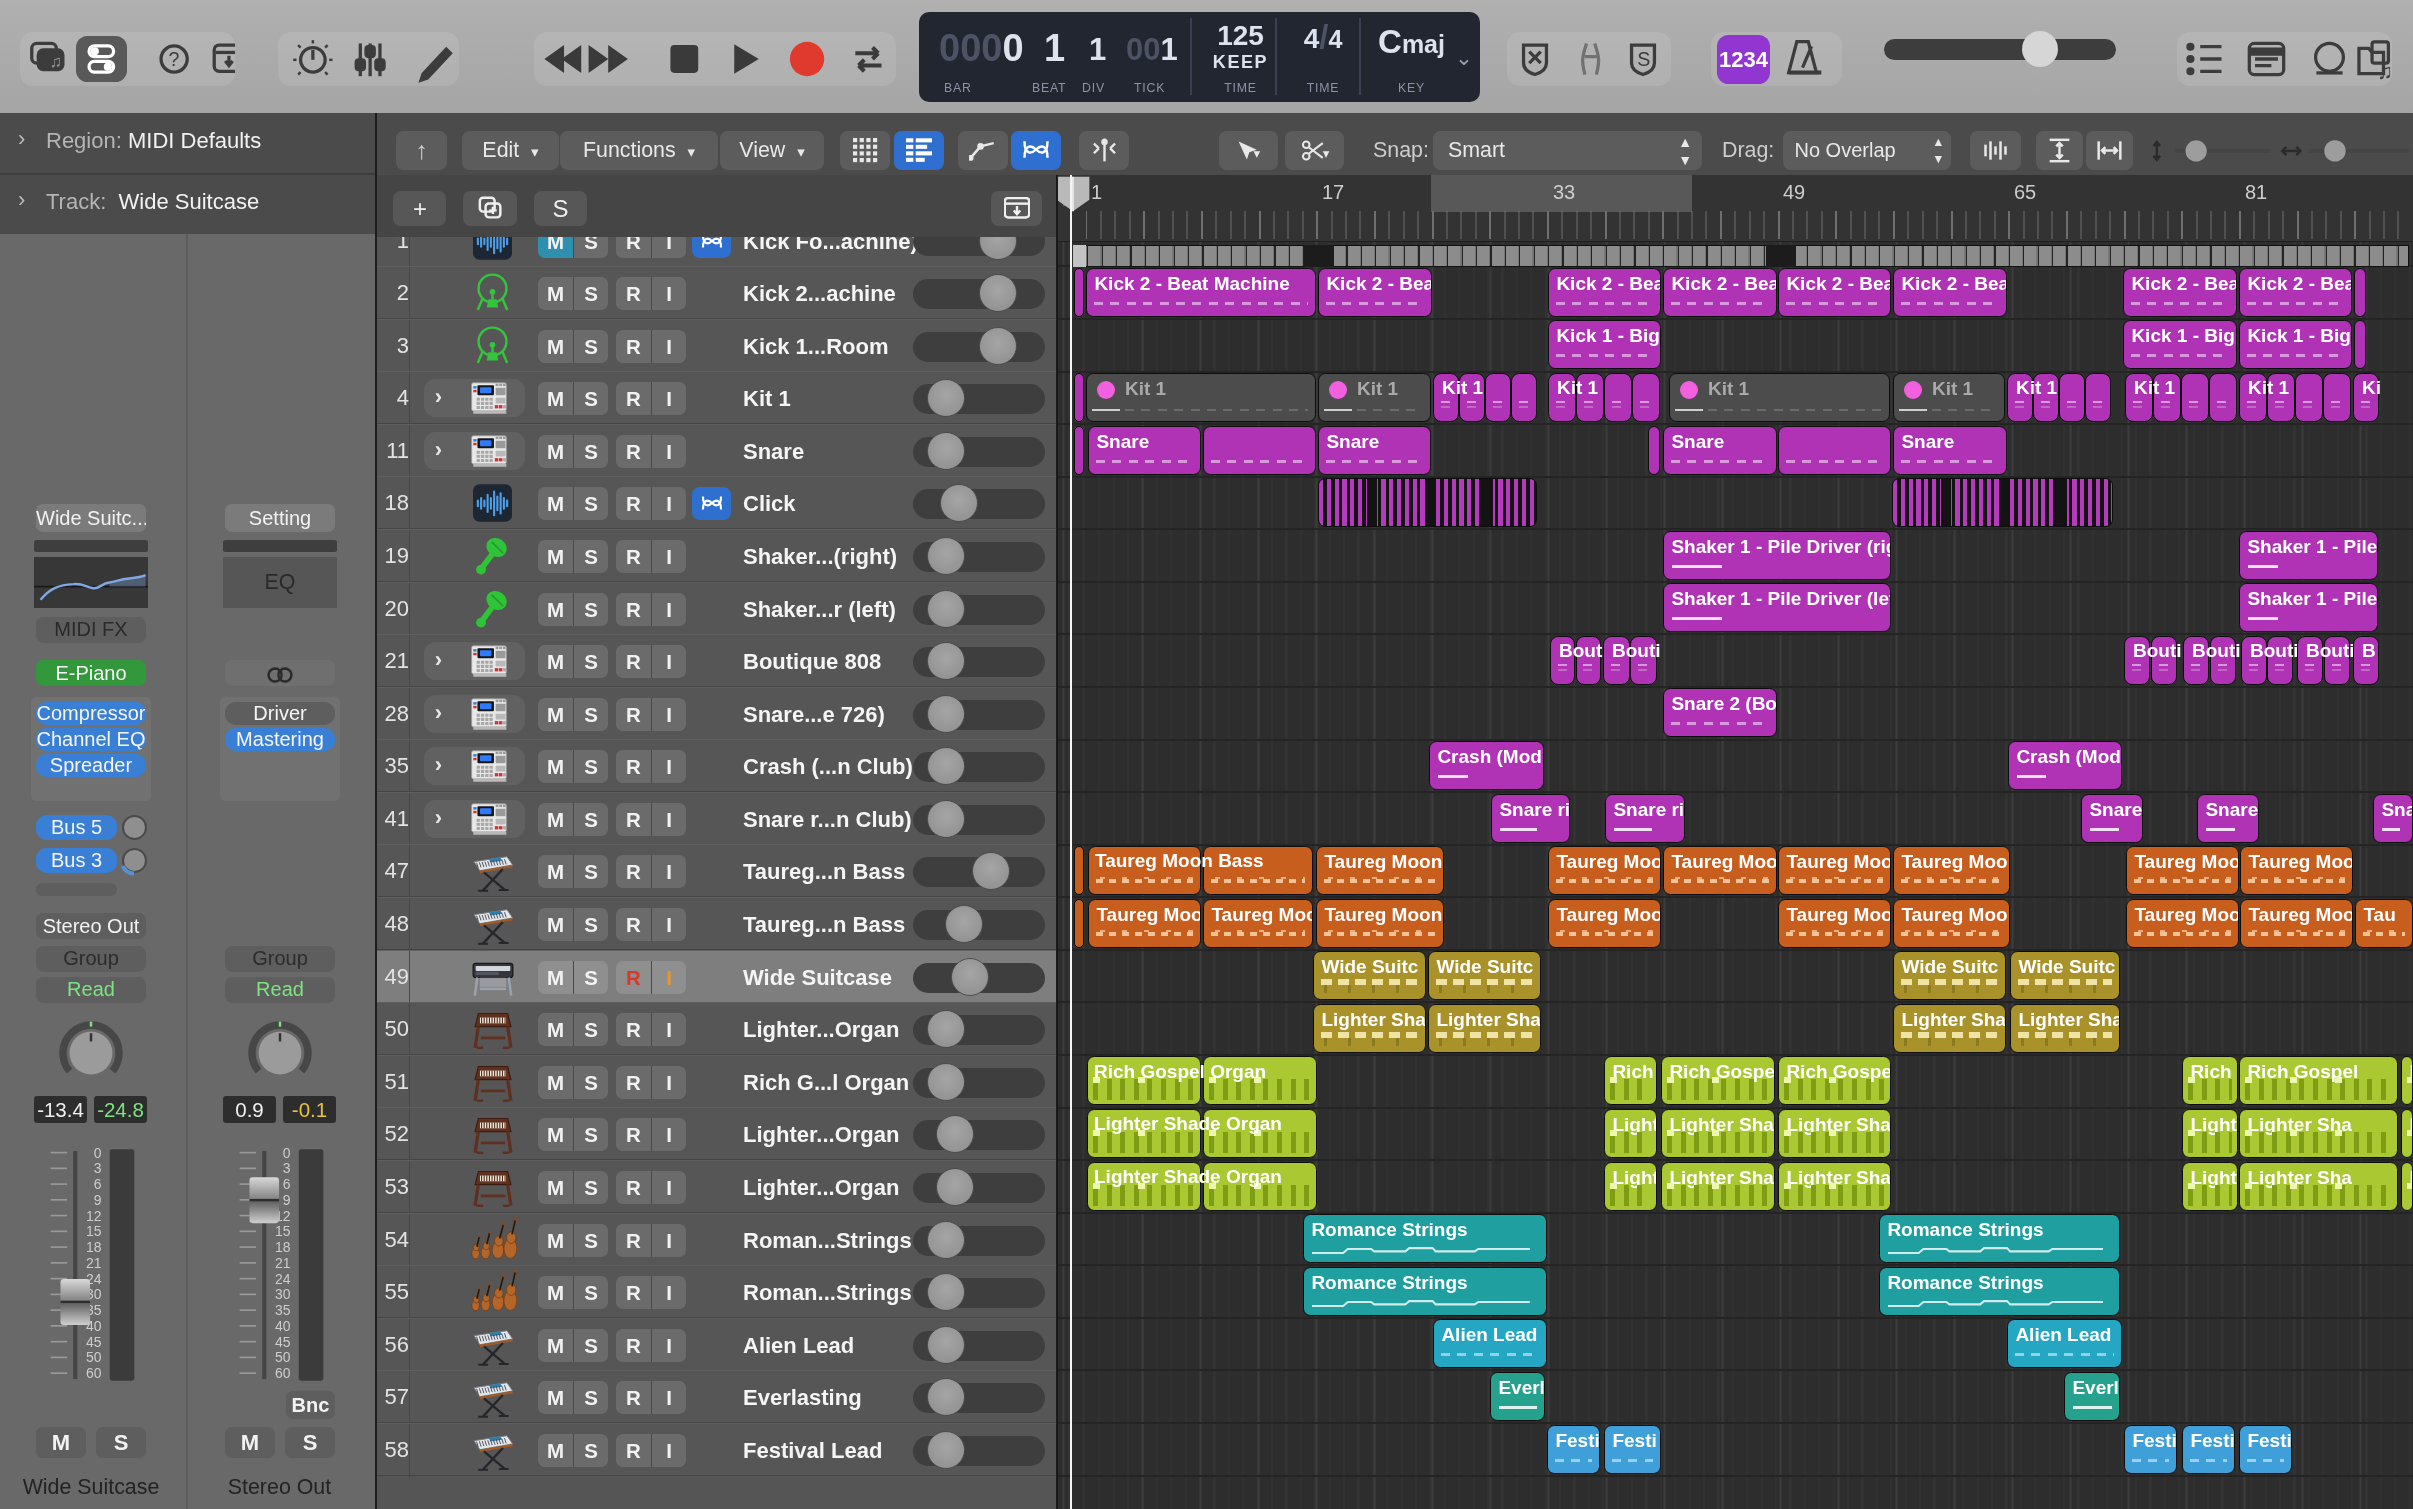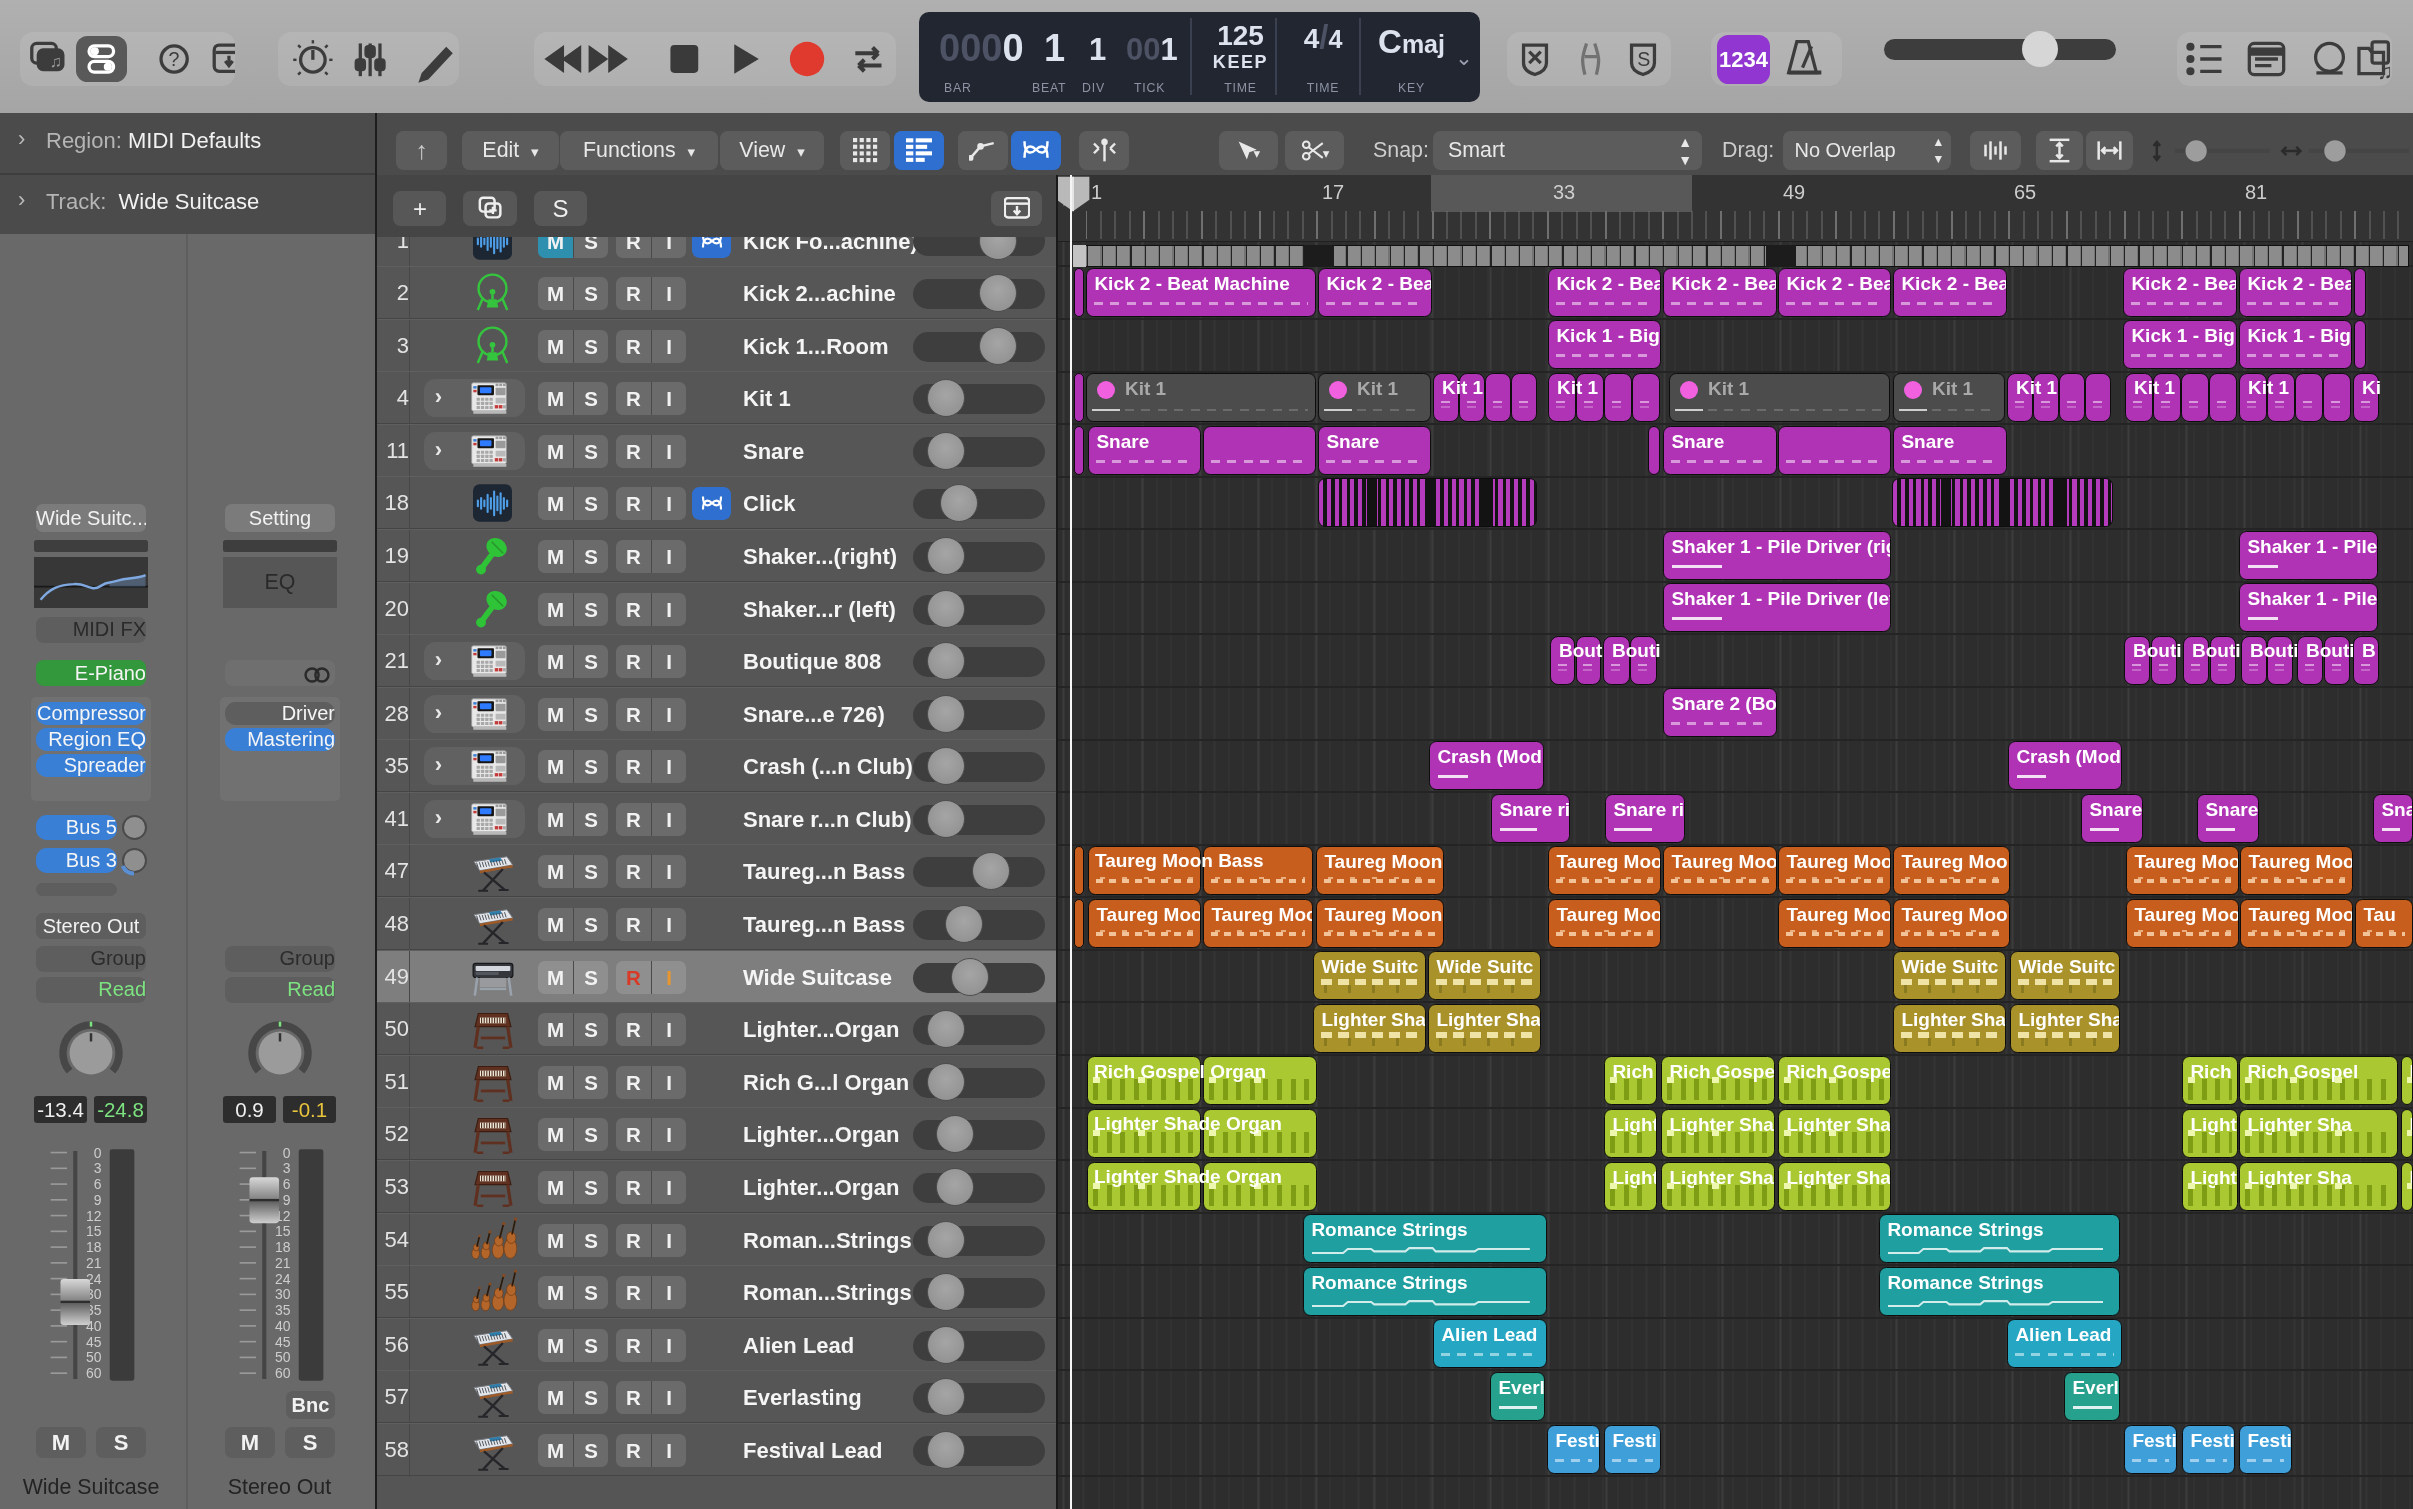--- a/index.html
+++ b/index.html
@@ -10,21 +10,21 @@
  border-radius:13px;}
 .tsel{position:absolute;background:#595959;border-radius:11.5px;}
 #lcd{position:absolute;left:919px;top:11.5px;width:561px;height:90px;
  background:#222630;border-radius:10px;color:#dde3ee;}
 .lcddim{color:#4d5364}
 .lcdlab{position:absolute;font-size:12.3px;letter-spacing:0.8px;color:#8d93a5;top:69px}
 .lcdsep{position:absolute;top:6.6px;bottom:6.6px;width:1.6px;background:#3a4050}
 #insphead{position:absolute;left:0;top:113px;width:376px;height:122px;background:#4b4b4b}
 #inspbody{position:absolute;left:0;top:234px;width:376px;height:1276px;background:#696969}
 .chipT{font-size:20px;color:#f2f2f2;text-align:center;border-radius:6.6px;position:absolute;white-space:nowrap;overflow:hidden}
-.btn{position:absolute;border-radius:7.4px;text-align:right;color:#f5f5f5;font-size:20px;white-space:nowrap;overflow:hidden}
+.btn{position:absolute;border-radius:7.4px;text-align:center;color:#f5f5f5;font-size:20px;white-space:nowrap;overflow:hidden}
 #tbar{position:absolute;left:377px;top:113px;width:2036px;height:62px;background:#4b4b4b}
 .tb{position:absolute;top:18px;height:39px;background:#5c5c5c;border-radius:7.4px;
  color:#e8e8e8;font-size:21.4px;line-height:38px;text-align:center}
 .tbb{background:#2f6fd0}
 #lstrip{position:absolute;left:377px;top:175px;width:681px;height:62px;background:#454545}
 .hb{position:absolute;top:15.6px;height:35px;background:#575757;border-radius:7.4px;
  color:#efefef;font-size:24px;line-height:35px;text-align:center}
 #ruler{position:absolute;left:1058px;top:175px;width:1355px;height:67px;background:#333333;
  border-bottom:1.6px solid #202020}
 .rnum{position:absolute;top:5.8px;font-size:20px;color:#cdcdcd}
@@ -198,21 +198,21 @@
     <div class="abs" style="left:34px;top:323px;width:114px;height:51px;background:#373737">
 <svg width="114" height="51" viewBox="0 0 139 62">
         <line x1="0" y1="36" x2="139" y2="36" stroke="#181818" stroke-width="2"></line>
 <path d="M8 52 C20 38 30 34 48 33 C60 32 62 36 72 38 C80 39 82 32 92 31 C100 30 104 27 116 26 C126 25 132 24 136 22" fill="none" stroke="#7fa8e0" stroke-width="3"></path>
 <path d="M92 31 C100 30 104 27 116 26 C126 25 132 24 136 22 L136 36 L92 36 z" fill="rgba(127,168,224,0.35)" stroke="none"></path>
       </svg></div>
     <div class="btn" style="left:36px;top:383px;width:110px;height:25.5px;line-height:25.5px;background:#5e5e5e;color:#2a2a2a">MIDI FX</div>
     <div class="btn" style="left:36px;top:426px;width:110px;height:26px;line-height:26px;background:#33973b">E-Piano</div>
     <div class="abs" style="left:31px;top:463px;width:120px;height:104px;background:#717171;border-radius:5px"></div>
     <div class="btn" style="left:36px;top:468px;width:110px;height:23px;line-height:23px;border-radius:10.7px;background:#3a7fd6">Compressor</div>
-    <div class="btn" style="left:36px;top:494px;width:110px;height:23px;line-height:23px;border-radius:10.7px;background:#3a7fd6">Region EQ</div>
+    <div class="btn" style="left:36px;top:494px;width:110px;height:23px;line-height:23px;border-radius:10.7px;background:#3a7fd6">Channel EQ</div>
     <div class="btn" style="left:36px;top:520px;width:110px;height:23px;line-height:23px;border-radius:10.7px;background:#3a7fd6">Spreader</div>
     <div class="btn" style="left:36px;top:581px;width:81px;height:25px;line-height:25px;border-radius:10.7px;background:#3a7fd6">Bus 5</div>
     <div class="abs" style="left:122px;top:581px;width:25px;height:25px;border-radius:50%;background:#8f8f8f;border:2.5px solid #4a4a4a"></div>
     <div class="btn" style="left:36px;top:614px;width:81px;height:25px;line-height:25px;border-radius:10.7px;background:#3a7fd6">Bus 3</div>
     <div class="abs" style="left:122px;top:614px;width:25px;height:25px;border-radius:50%;background:#8f8f8f;border:2.5px solid #4a4a4a"></div>
     <svg class="abs" style="left:119px;top:612px" width="30" height="30" viewBox="0 0 36 36">
       <path d="M18 33 A15 15 0 0 1 4.5 24" fill="none" stroke="#5b8fd4" stroke-width="5"></path>
     </svg>
     <div class="abs" style="left:36px;top:649px;width:81px;height:13px;background:#5e5e5e;border-radius:6.6px"></div>
     <div class="chipT" style="left:36px;top:679px;width:110px;height:26px;line-height:26px;background:#5e5e5e">Stereo Out</div>

